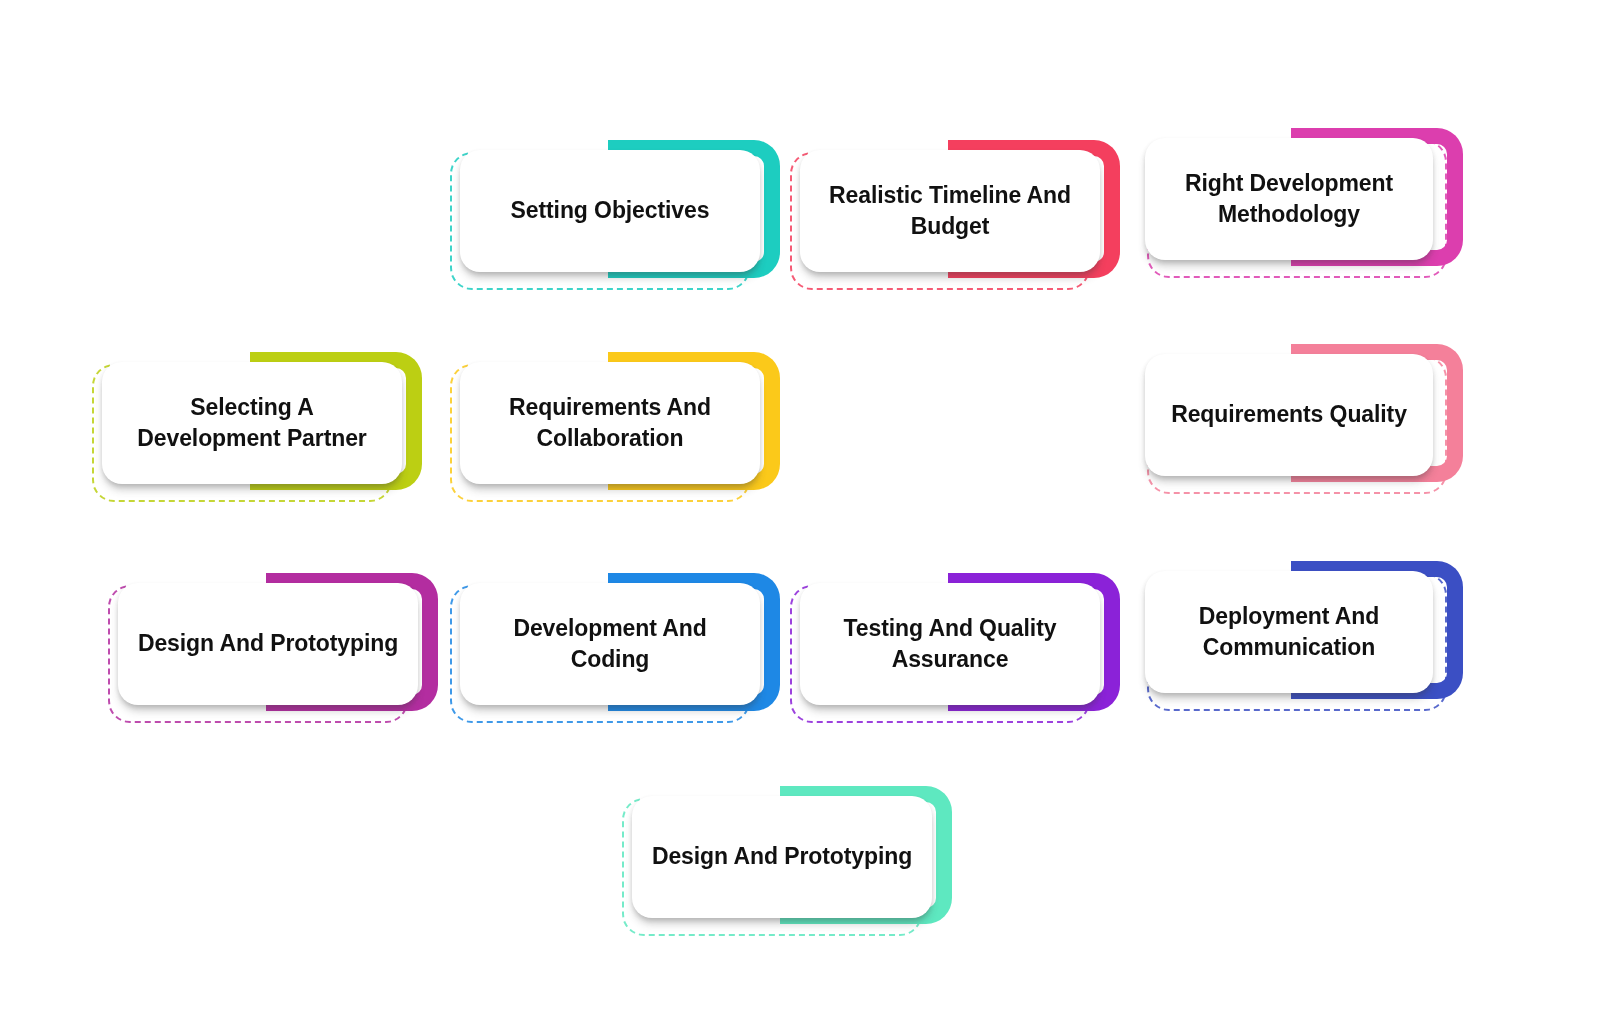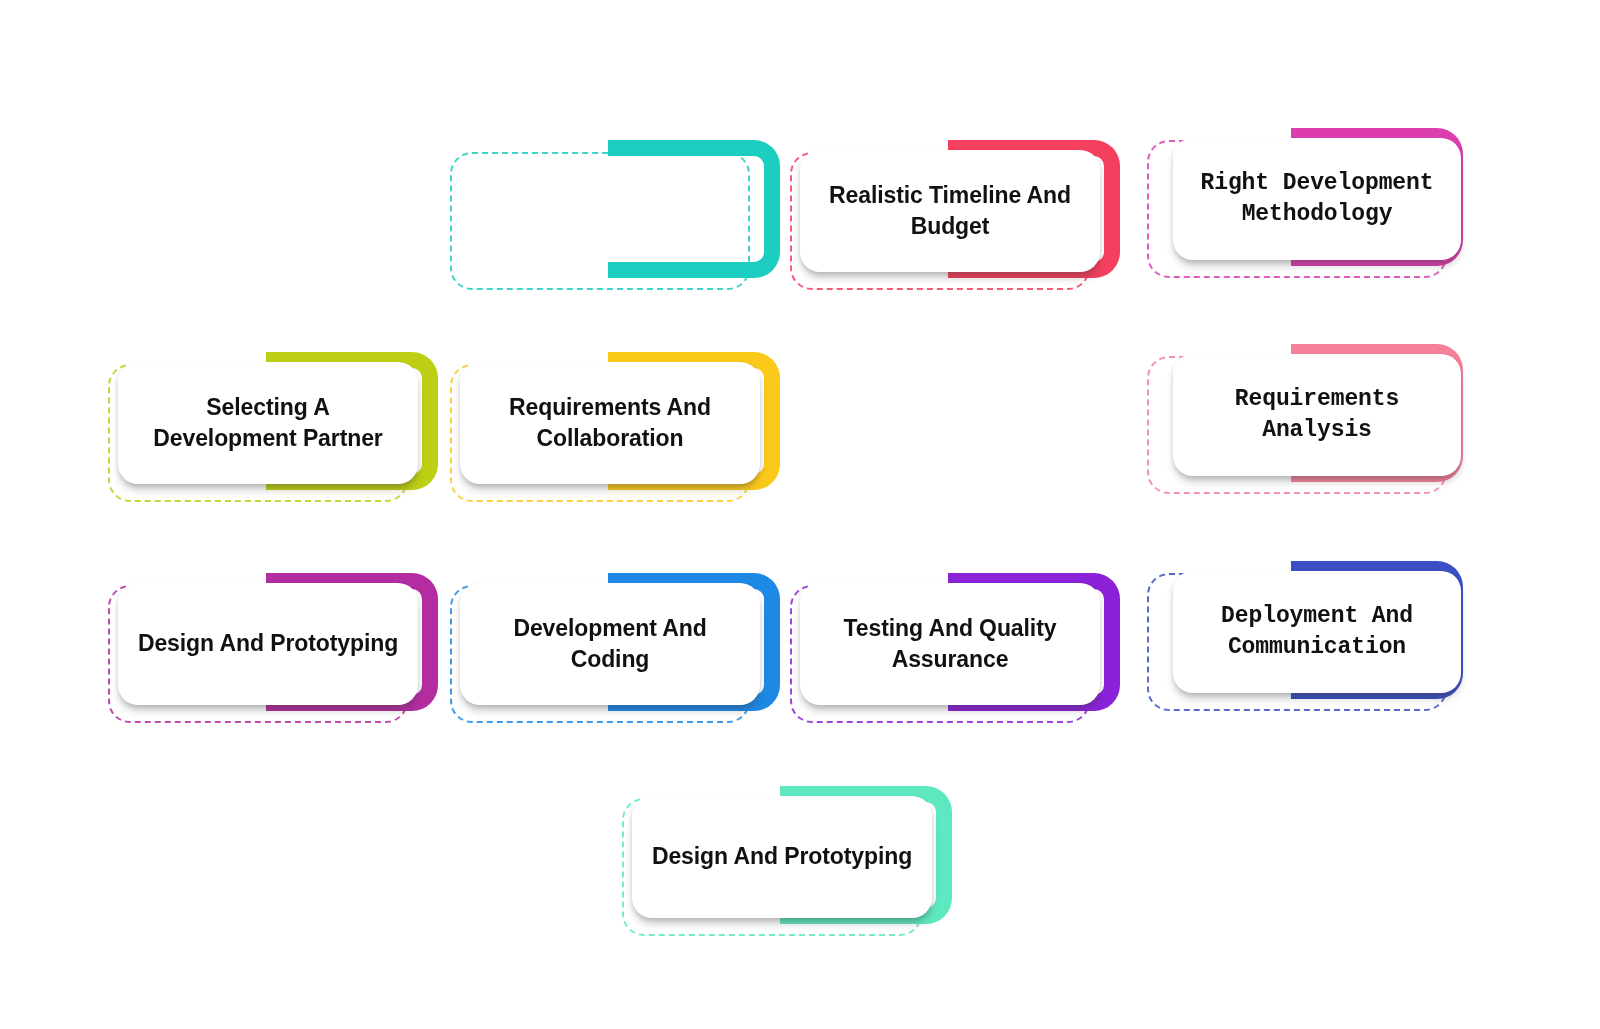--- a/index.html
+++ b/index.html
@@ -75,64 +75,67 @@
     font-size: 23px;
     font-weight: bold;
     line-height: 1.35;
     color: #111111;
     text-align: center;
     letter-spacing: -0.1px;
     word-break: normal;
   }
 
   
-  .card.tight .plate  { left: 40px; width: 288px; font-family: Liberation Mono, monospace; }
+  .card.tight .plate  { left: 12px; width: 288px; }
   .card.tight .dashed { left: 14px; width: 300px; }
 </style>
 </head>
 <body>
 
 <div id="board">
     <div class="card" style="--accent: #1DCDC0; left: 450px; top: 140px;">
       <div class="dashed"></div>
       <div class="bracket"></div>
+      <div class="plate">
+        <div class="label">Setting Objectives</div>
+      </div>
     </div>
     <div class="card" style="--accent: #F43F5E; left: 790px; top: 140px;">
       <div class="dashed"></div>
       <div class="bracket"></div>
       <div class="plate">
         <div class="label">Realistic Timeline And Budget</div>
       </div>
     </div>
     <div class="card tight" style="--accent: #DC3EAE; left: 1133px; top: 128px;">
       <div class="dashed"></div>
       <div class="bracket"></div>
       <div class="plate">
         <div class="label">Right Development Methodology</div>
       </div>
     </div>
-    <div class="card" style="--accent: #BCCF13; left: 108px; top: 352px;">
+    <div class="card" style="--accent: #BCCF13; left: 92px; top: 352px;">
       <div class="dashed"></div>
       <div class="bracket"></div>
       <div class="plate">
         <div class="label">Selecting A Development Partner</div>
       </div>
     </div>
     <div class="card" style="--accent: #FBC91A; left: 450px; top: 352px;">
       <div class="dashed"></div>
       <div class="bracket"></div>
       <div class="plate">
         <div class="label">Requirements And Collaboration</div>
       </div>
     </div>
     <div class="card tight" style="--accent: #F4809A; left: 1133px; top: 344px;">
       <div class="dashed"></div>
       <div class="bracket"></div>
       <div class="plate">
-        <div class="label">Requirements Analysis</div>
+        <div class="label">Requirements Quality</div>
       </div>
     </div>
     <div class="card" style="--accent: #B32DA0; left: 108px; top: 573px;">
       <div class="dashed"></div>
       <div class="bracket"></div>
       <div class="plate">
         <div class="label">Design And Prototyping</div>
       </div>
     </div>
     <div class="card" style="--accent: #1E88E5; left: 450px; top: 573px;">

